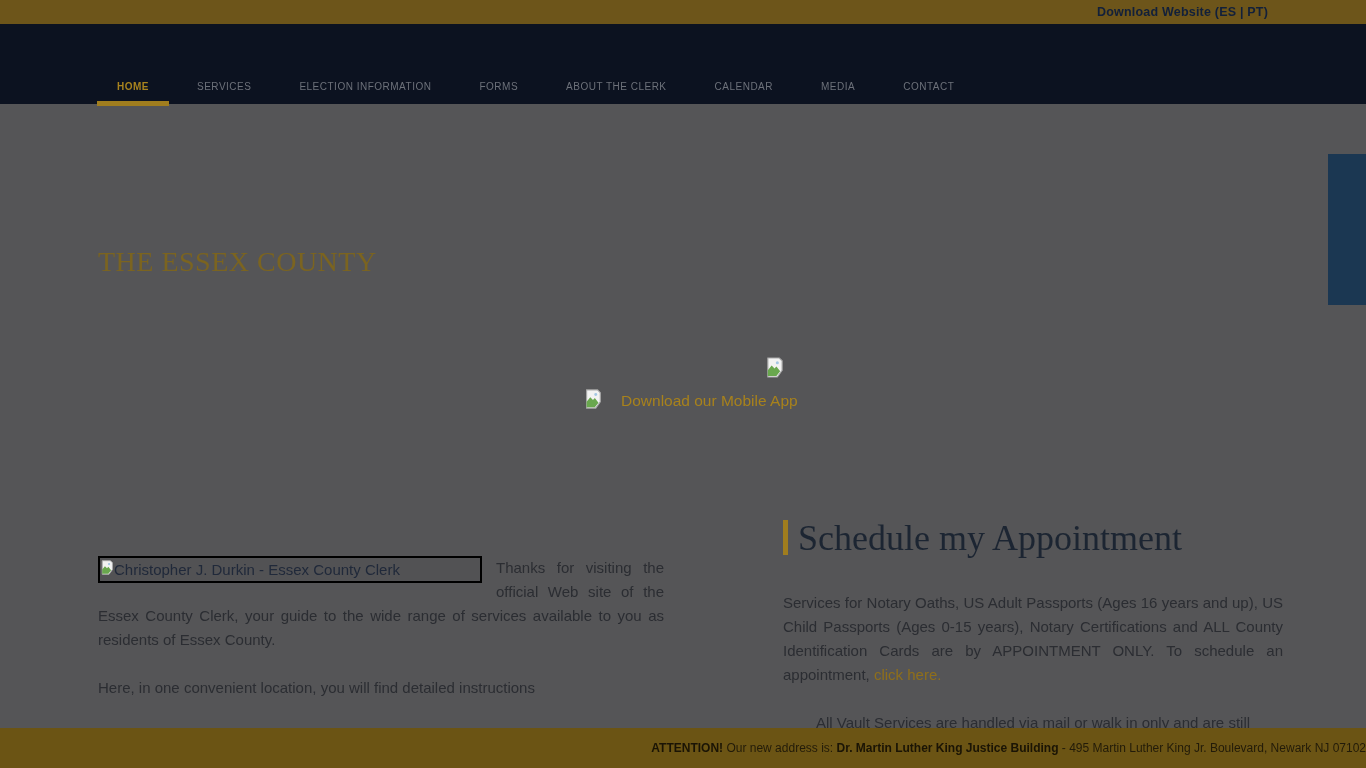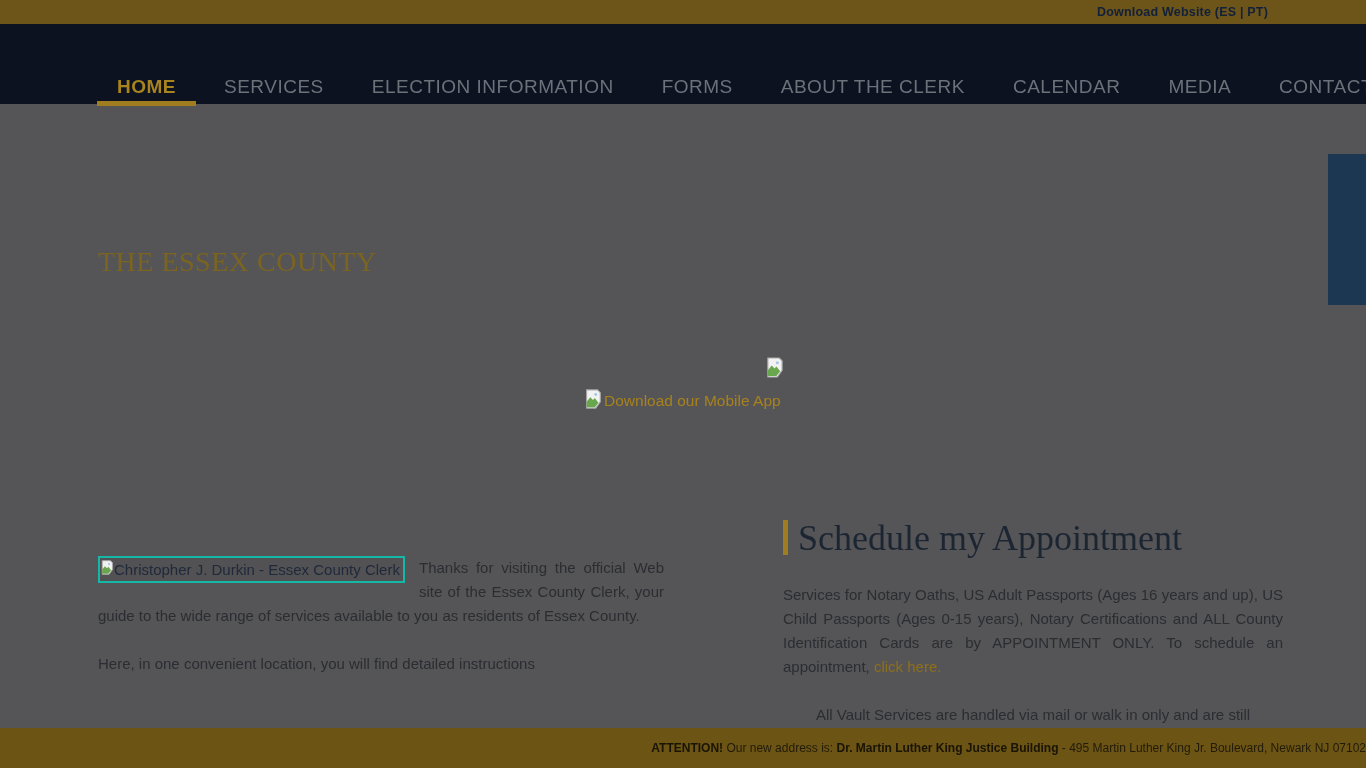--- a/index.html
+++ b/index.html
@@ -31,21 +31,21 @@
     position: absolute; top: 24px; left: 0; right: 0; height: 80px;
     background: #0c1220;
     display: flex; align-items: stretch;
     padding-left: 97px;
     gap: 8px;
   }
   .nav-item {
     position: relative;
     display: flex; align-items: center;
     padding: 0 20px;
-    font-size: 19px; letter-spacing: 0.5px;
+    font-size: 10px; letter-spacing: 0.5px;
     color: #6d717a;
     cursor: pointer;
     white-space: nowrap;
     margin-top: 45px;
   }
   .nav-item.active { color: #a8831e; font-weight: 700; }
   .nav-item.active::after {
     content: "";
     position: absolute; left: 0; right: 0; bottom: -2px; height: 5px;
     background: #a07d1e;
@@ -58,21 +58,21 @@
     font-size: 28px; letter-spacing: 0.5px;
     color: #7b6420;
   }
 
   .broken-img { display: inline-block; vertical-align: middle; }
 
   .hero-broken-img { position: absolute; left: 765px; top: 357px; }
 
   .mobile-app-link {
     position: absolute; left: 583px; top: 389px;
-    display: flex; align-items: center; gap: 1px;
+    display: flex; align-items: center; gap: 18px;
     cursor: pointer;
   }
   .mobile-app-link .alt-text {
     font-size: 15.5px; color: #a8821c;
   }
 
   .blue-tab {
     position: absolute; right: 0; top: 154px;
     width: 38px; height: 151px;
     background: #1b3752;
@@ -99,32 +99,32 @@
     font-size: 15px; line-height: 24px; color: #2b2d32;
     text-align: justify;
   }
 
   .section-left .body-text { margin-left: 15px; }
   .para-welcome { margin-top: 38px; }
   .para-welcome-2 { margin-top: 24px; text-align: left; }
 
   .alt-image-box {
     float: left;
-    width: 307px; height: 27px;
-    border: 2px solid #14b8a6;
+    width: 384px; height: 27px;
+    border: 2px solid #000000;
     margin: 0 14px 18px 0;
     display: flex; align-items: center;
     overflow: hidden; white-space: nowrap;
     background: rgba(0,0,0,0.03);
   }
   .alt-image-box .alt-text {
     font-size: 15px; color: #20293a;
   }
 
-  .para-appt-1 { margin-top: 25px; }
+  .para-appt-1 { margin-top: 33px; }
   .para-appt-2 { margin-top: 24px; text-align: center; }
   .gold-link { color: #8f6f1a; cursor: pointer; text-decoration: none; }
 
   
   .attention-bar {
     position: absolute; left: 0; right: 0; bottom: 0; height: 40px;
     background: #6b5414;
     display: flex; align-items: center; justify-content: flex-end;
     font-size: 12px; color: #221b09;
     white-space: pre-wrap;

